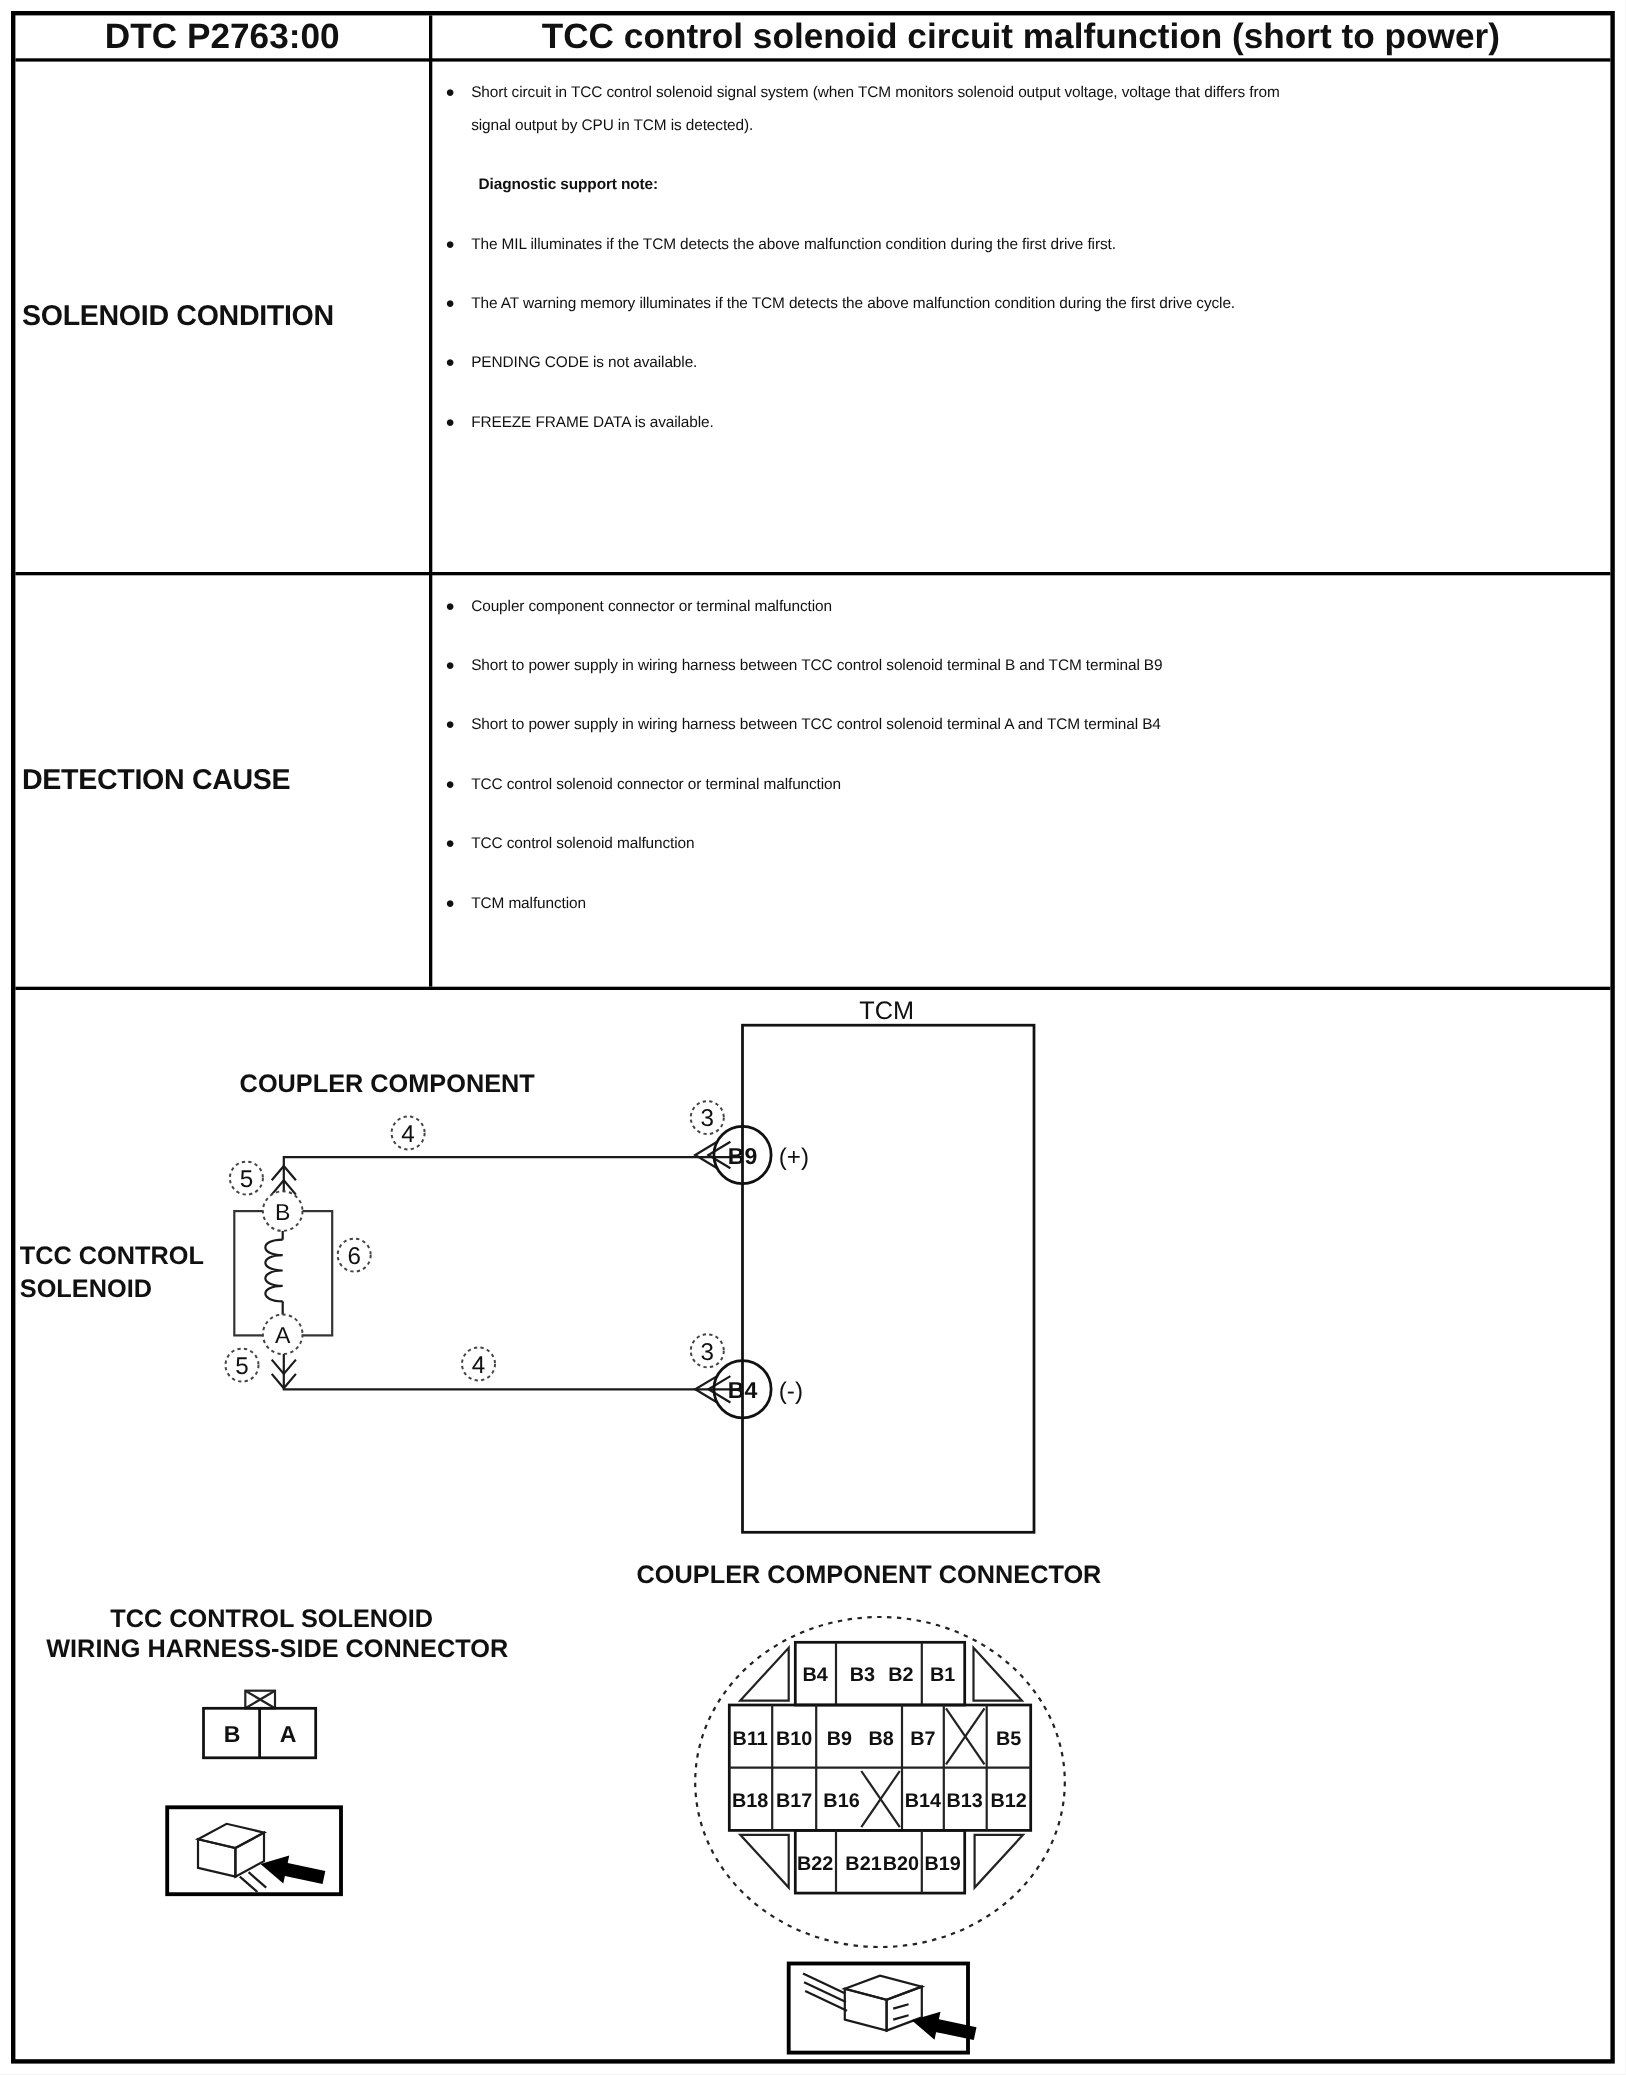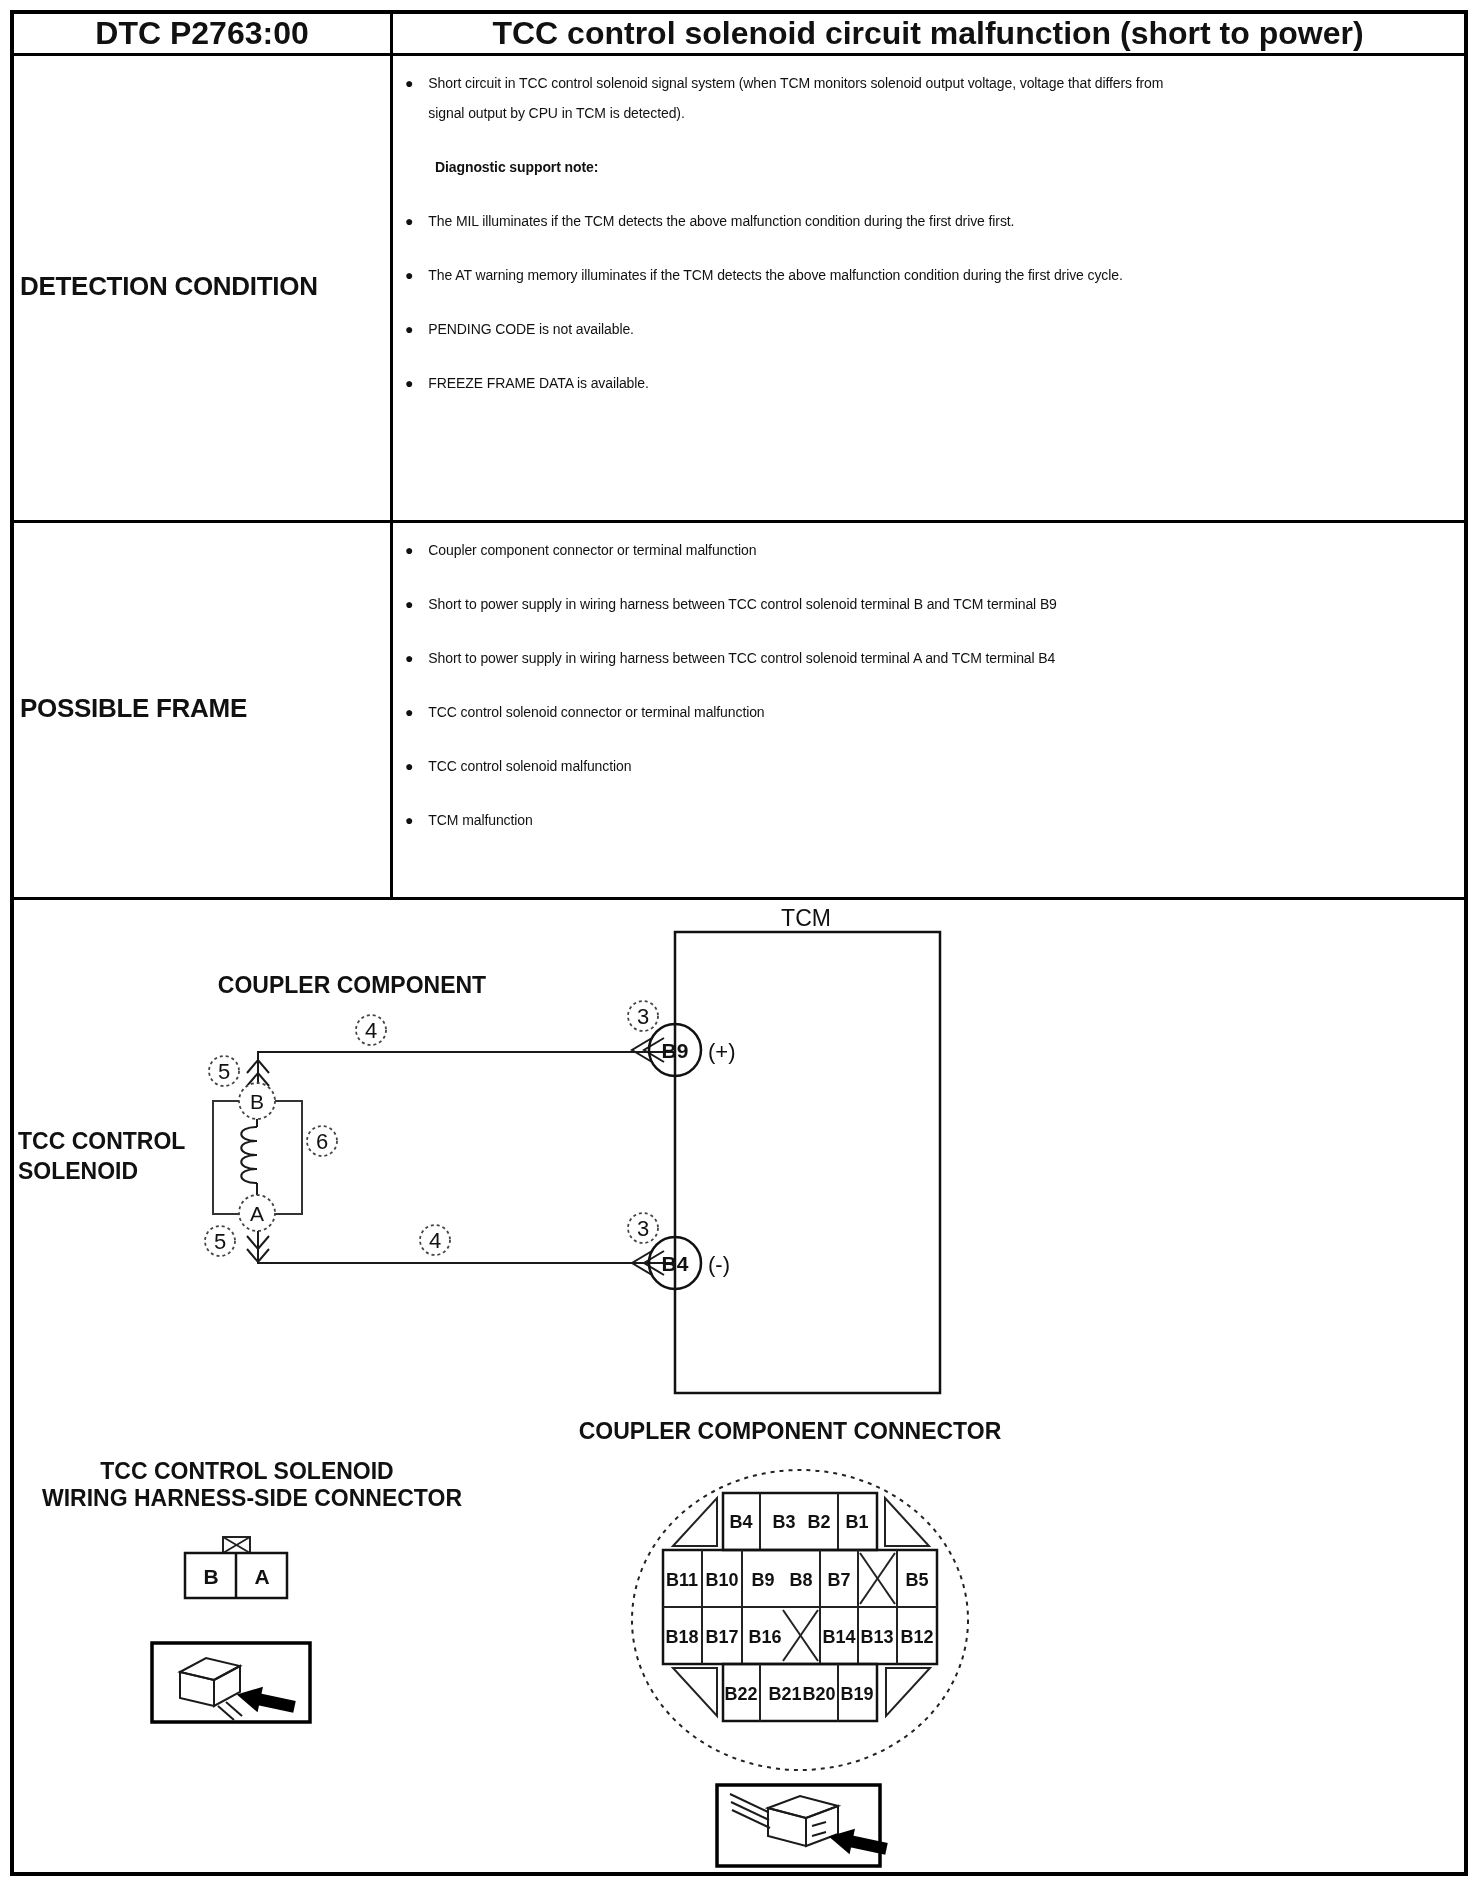--- a/index.html
+++ b/index.html
@@ -46,21 +46,21 @@
   <div class="hline" style="left:14px;top:897px;width:1450px;"></div>
 
   <div class="cell hdr" style="left:14px;top:14px;width:376px;height:39px;">
     <span>DTC P2763:00</span>
   </div>
   <div class="cell hdr" style="left:392px;top:14px;width:1072px;height:39px;">
     <span>TCC control solenoid circuit malfunction (short to power)</span>
   </div>
 
   <div class="cell rowlabel" style="left:20px;top:53px;width:365px;height:467px;">
-    <span>DETECTION CONDITION</span>
+    <span>SOLENOID CONDITION</span>
   </div>
   <div class="cell content pad-top" style="left:405px;top:53px;width:800px;height:467px;">
     <ul>
       <li>
           <span>Short circuit in TCC control solenoid signal system (when TCM monitors solenoid output voltage, voltage that differs from signal output by CPU in TCM is detected).</span>
         </li>
     </ul>
     <div class="note">Diagnostic support note:</div>
     <ul>
       <li>
@@ -72,21 +72,21 @@
       <li>
           <span>PENDING CODE is not available.</span>
         </li>
       <li>
           <span>FREEZE FRAME DATA is available.</span>
         </li>
     </ul>
   </div>
 
   <div class="cell rowlabel" style="left:20px;top:520px;width:365px;height:377px;">
-    <span>POSSIBLE FRAME</span>
+    <span>DETECTION CAUSE</span>
   </div>
   <div class="cell content pad-top" style="left:405px;top:520px;width:800px;height:337px;">
     <ul>
       <li>
           <span>Coupler component connector or terminal malfunction</span>
         </li>
       <li>
           <span>Short to power supply in wiring harness between TCC control solenoid terminal B and TCM terminal B9</span>
         </li>
       <li>

